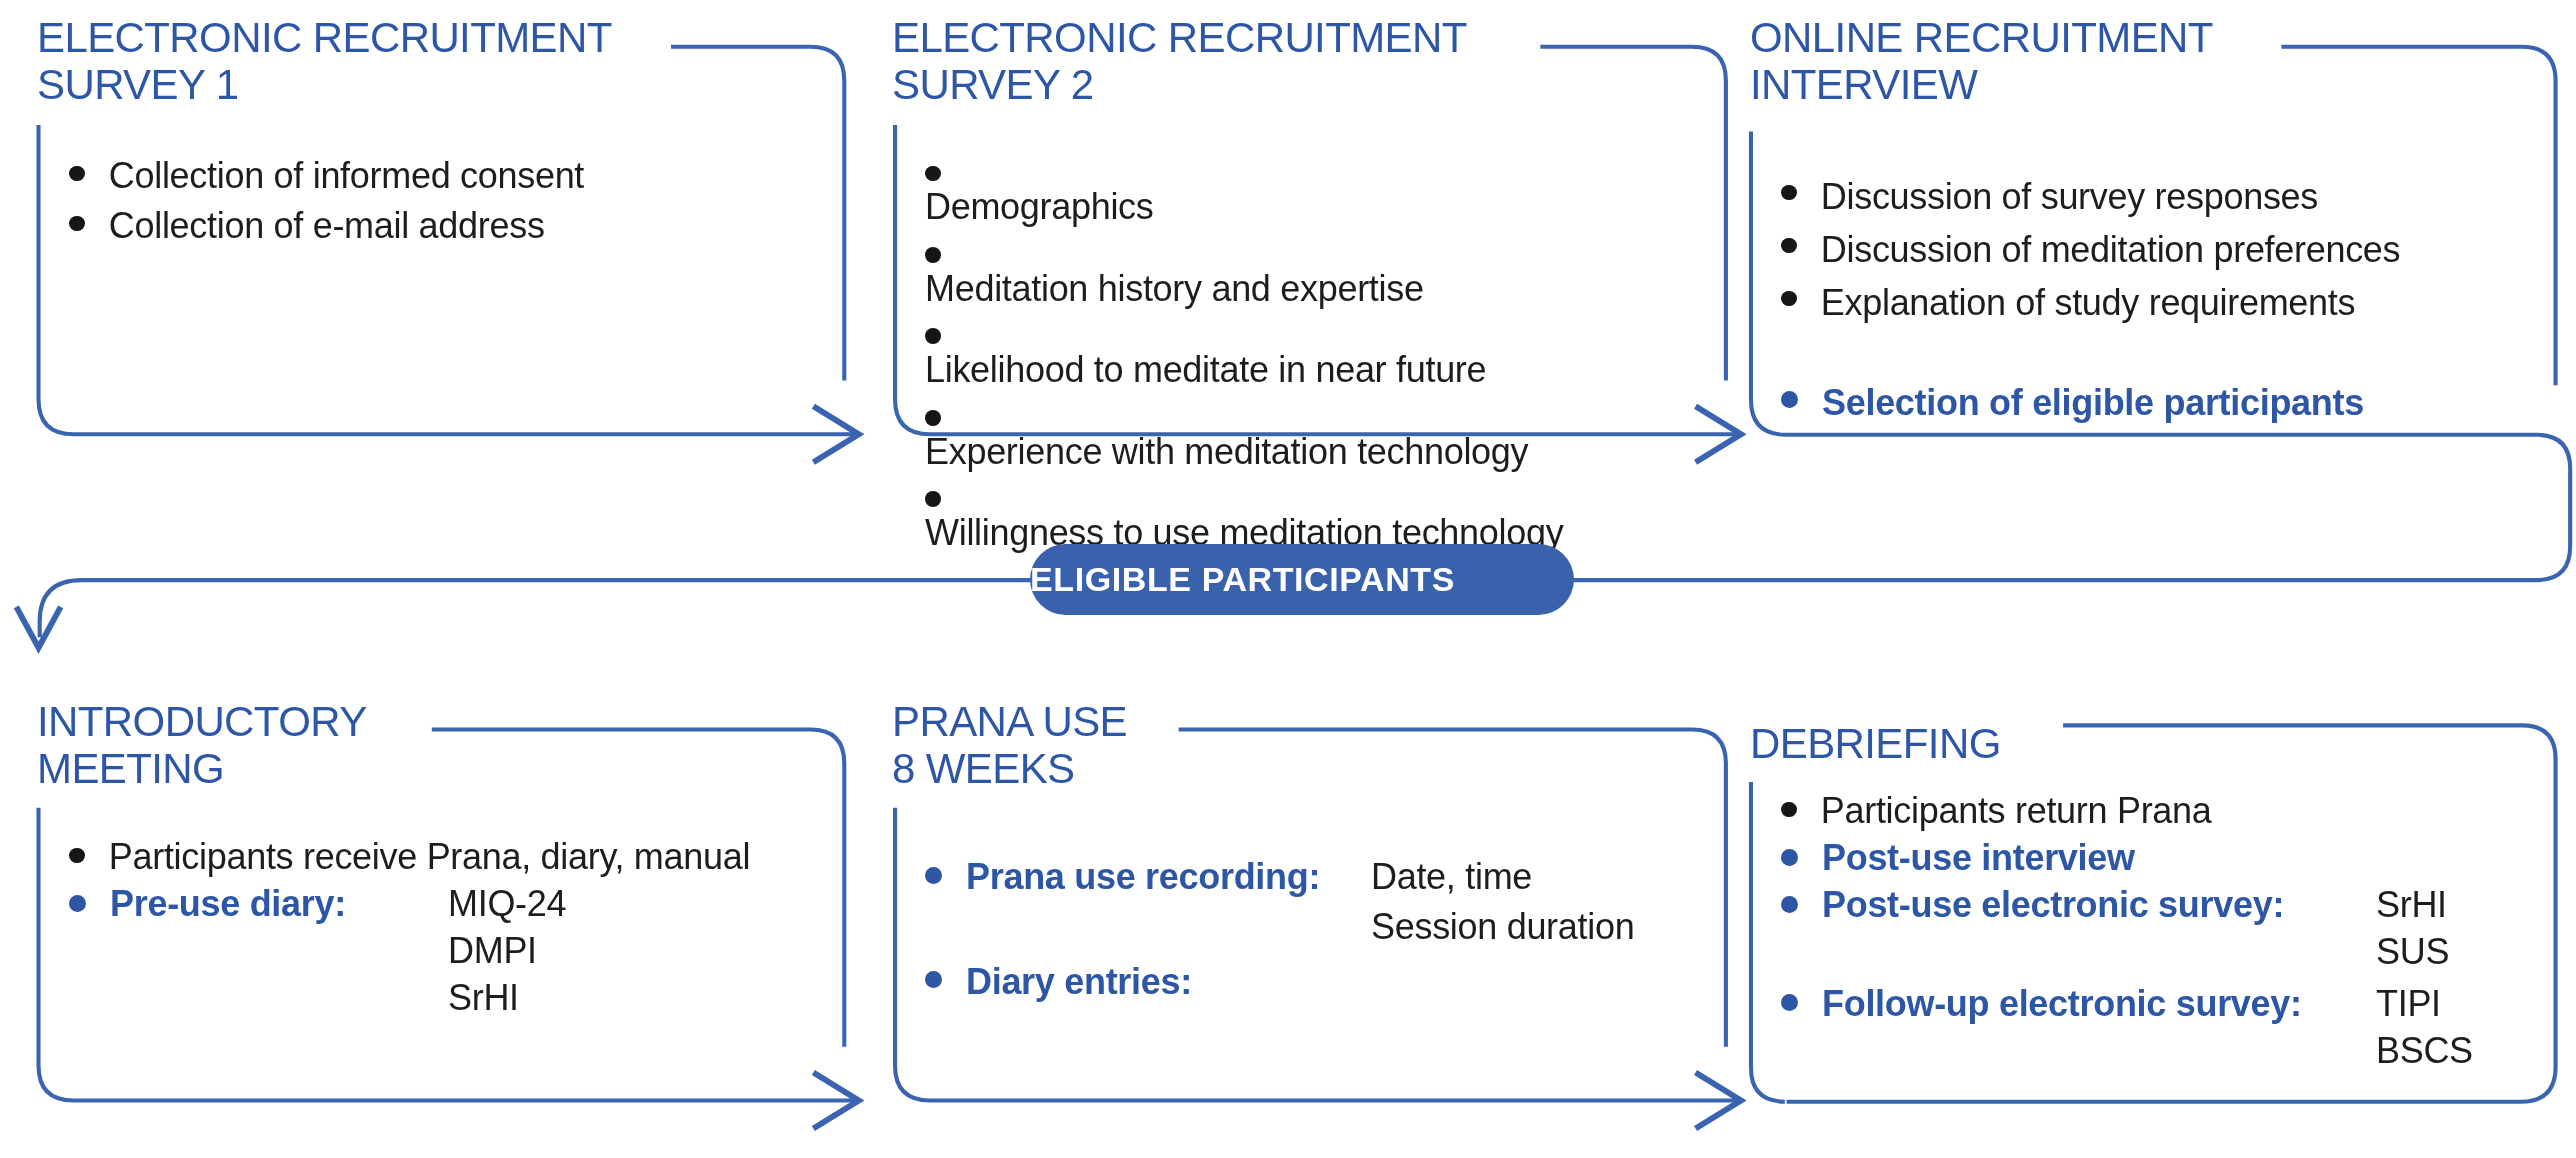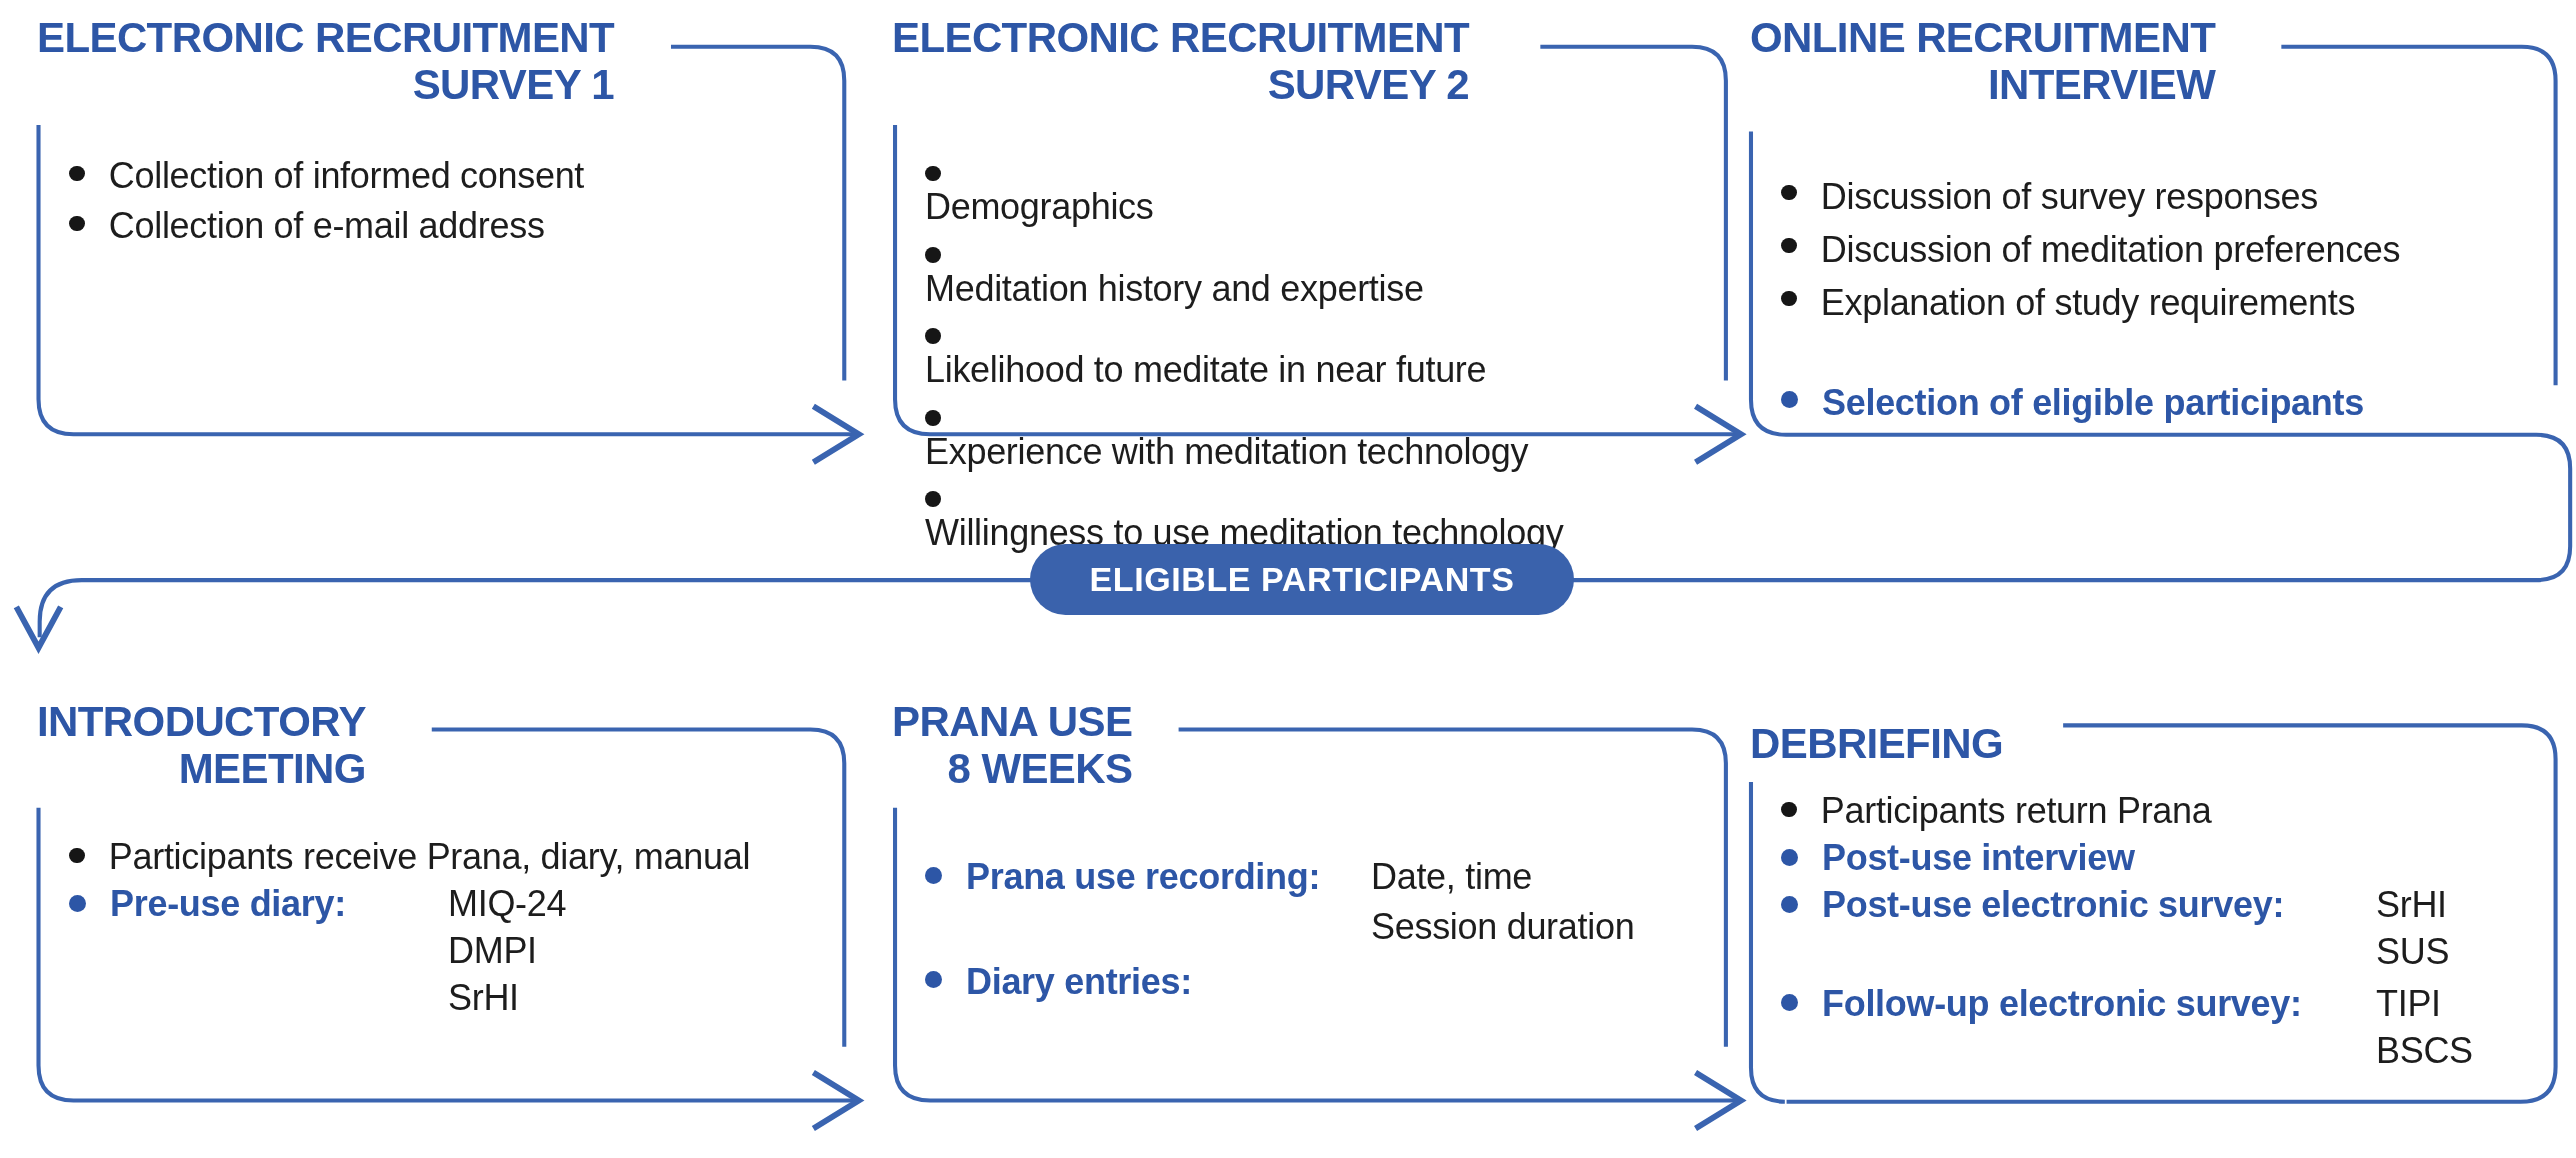--- a/index.html
+++ b/index.html
@@ -3,22 +3,22 @@
 <meta charset="utf-8">
 <style>
   html,body{margin:0;padding:0;background:#ffffff;}
   body{width:2576px;height:1159px;position:relative;overflow:hidden;
        font-family:"Liberation Sans","DejaVu Sans",sans-serif;}
   .canvas{position:absolute;left:0;top:0;width:2576px;height:1159px;background:#ffffff;}
   svg.wires{position:absolute;left:0;top:0;width:2576px;height:1159px;}
   svg.wires path{fill:none;stroke:#3a64b0;stroke-width:7px;}
   svg.wires path.arrow{stroke-width:10px;stroke-linecap:butt;stroke-linejoin:miter;}
 
-  .title{position:absolute;color:#2d56a6;font-weight:bold;font-size:42px;line-height:47px;
-         letter-spacing:-0.6px;white-space:nowrap;text-align:right;}
+  .title{position:absolute;color:#2d56a6;font-weight:normal;font-size:42px;line-height:47px;
+         letter-spacing:-0.6px;white-space:nowrap;}
   .list{position:absolute;color:#1d1d1d;font-size:36px;letter-spacing:-0.3px;}
   .row{display:flex;align-items:flex-start;}
   .lh85 .row{line-height:50px;}
   .lh88 .row{line-height:51px;flex-direction:column;}
   .lh90 .row{line-height:53px;}
   .lh80 .row{line-height:47px;}
   .lh86 .row{line-height:50px;}
   .lh81 .row{line-height:47px;}
   .dot{flex:0 0 auto;width:15.8px;height:15.8px;border-radius:50%;background:#161616;
        margin-top:14.6px;margin-right:24px;}
@@ -26,21 +26,21 @@
   .txt{white-space:nowrap;}
   .blue-text{color:#2d56a6;font-weight:bold;}
   .lead{flex:0 0 auto;white-space:nowrap;color:#2d56a6;font-weight:bold;}
   .w580{width:338px;} .w694{width:405px;} .w461{width:269px;} .w950{width:554px;}
   .vals{display:flex;flex-direction:column;}
   .vals span{white-space:nowrap;}
   .mt81{margin-top:47px;}
   .mt8{margin-top:4.7px;}
 
   .pill{position:absolute;left:1030px;top:544px;width:544px;height:71px;border-radius:36px;
-        background:#3a62ac;display:flex;align-items:center;justify-content:center;}
+        background:#3a62ac;display:flex;align-items:center;justify-content:flex-start;}
   .pill span{color:#ffffff;font-weight:bold;font-size:34px;letter-spacing:0.6px;white-space:nowrap;}
 </style>
 </head>
 <body>
 
 <div class="canvas">
 
   <svg class="wires" viewBox="0 0 4415 1986">
 
     <g>

